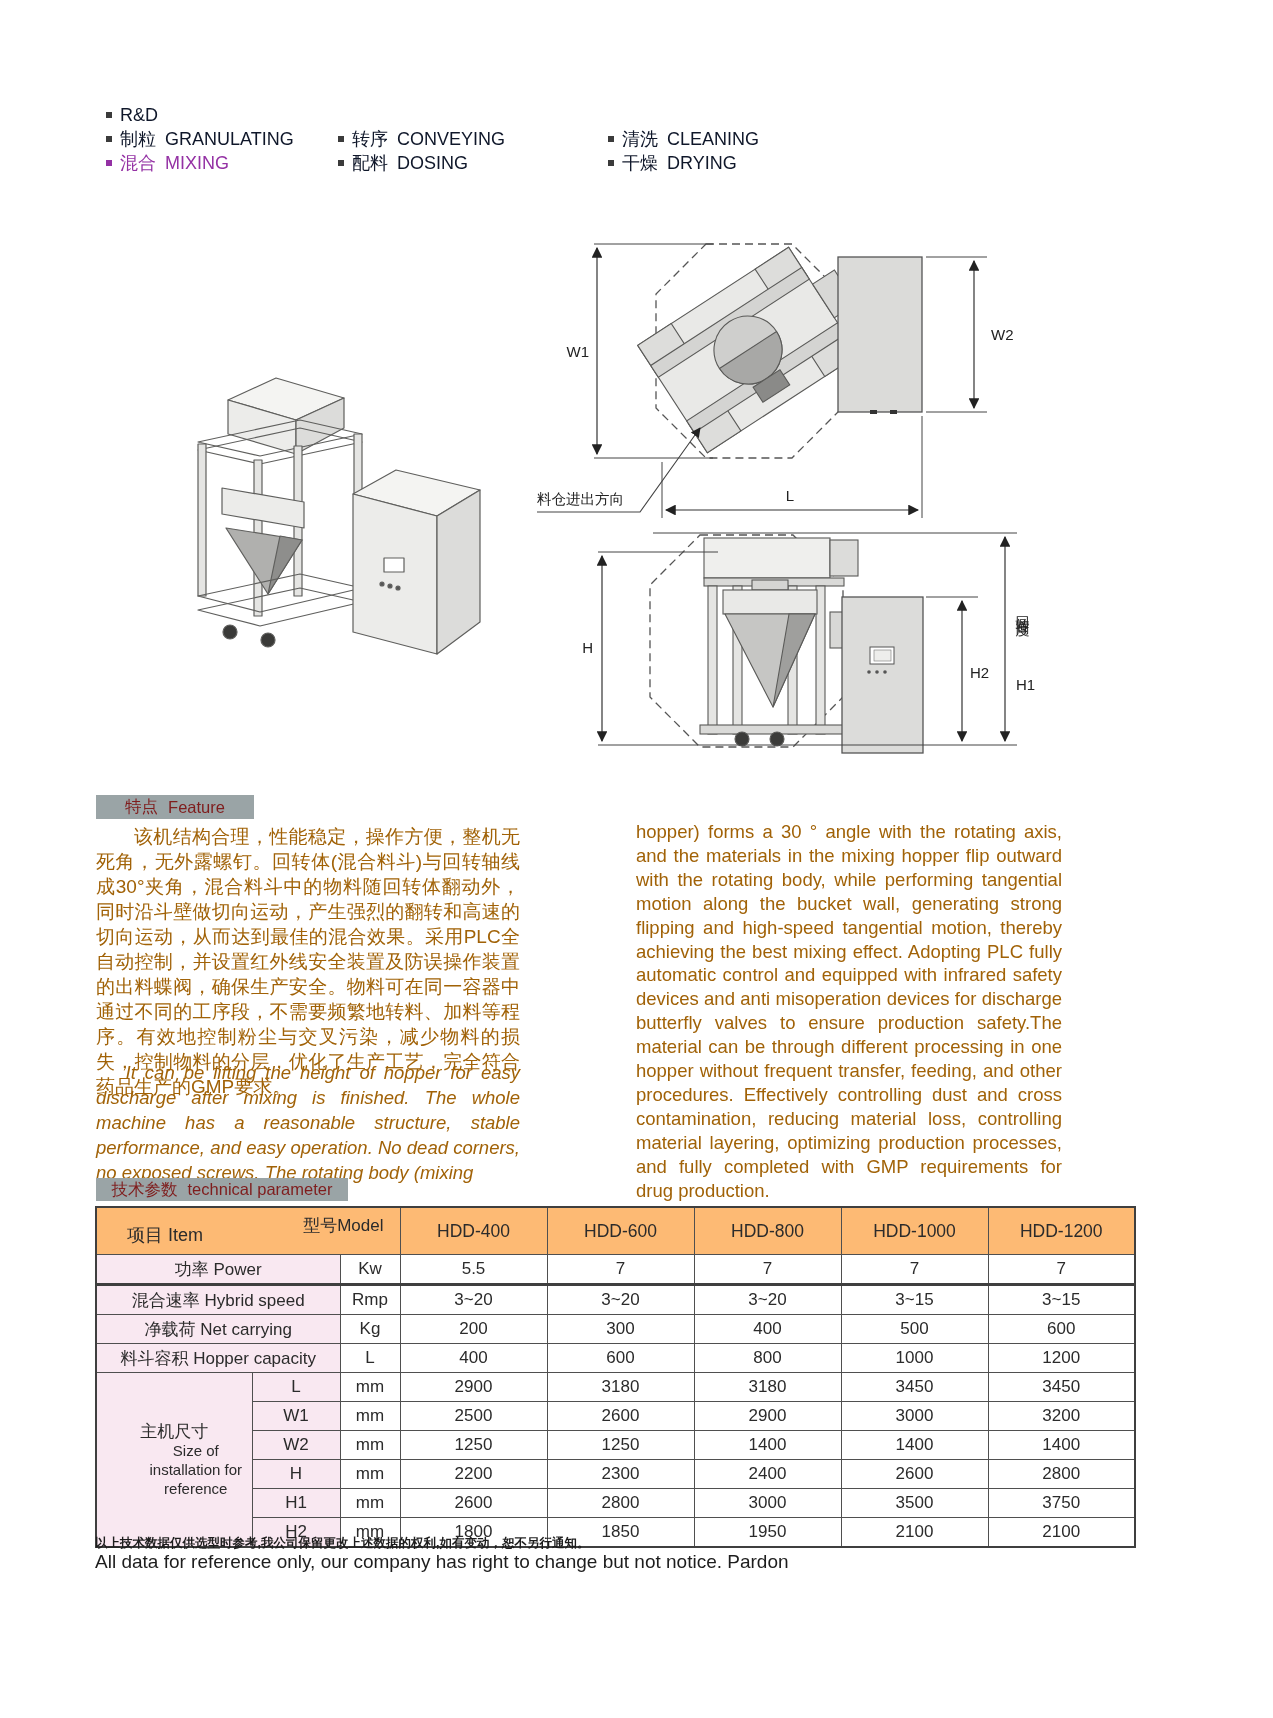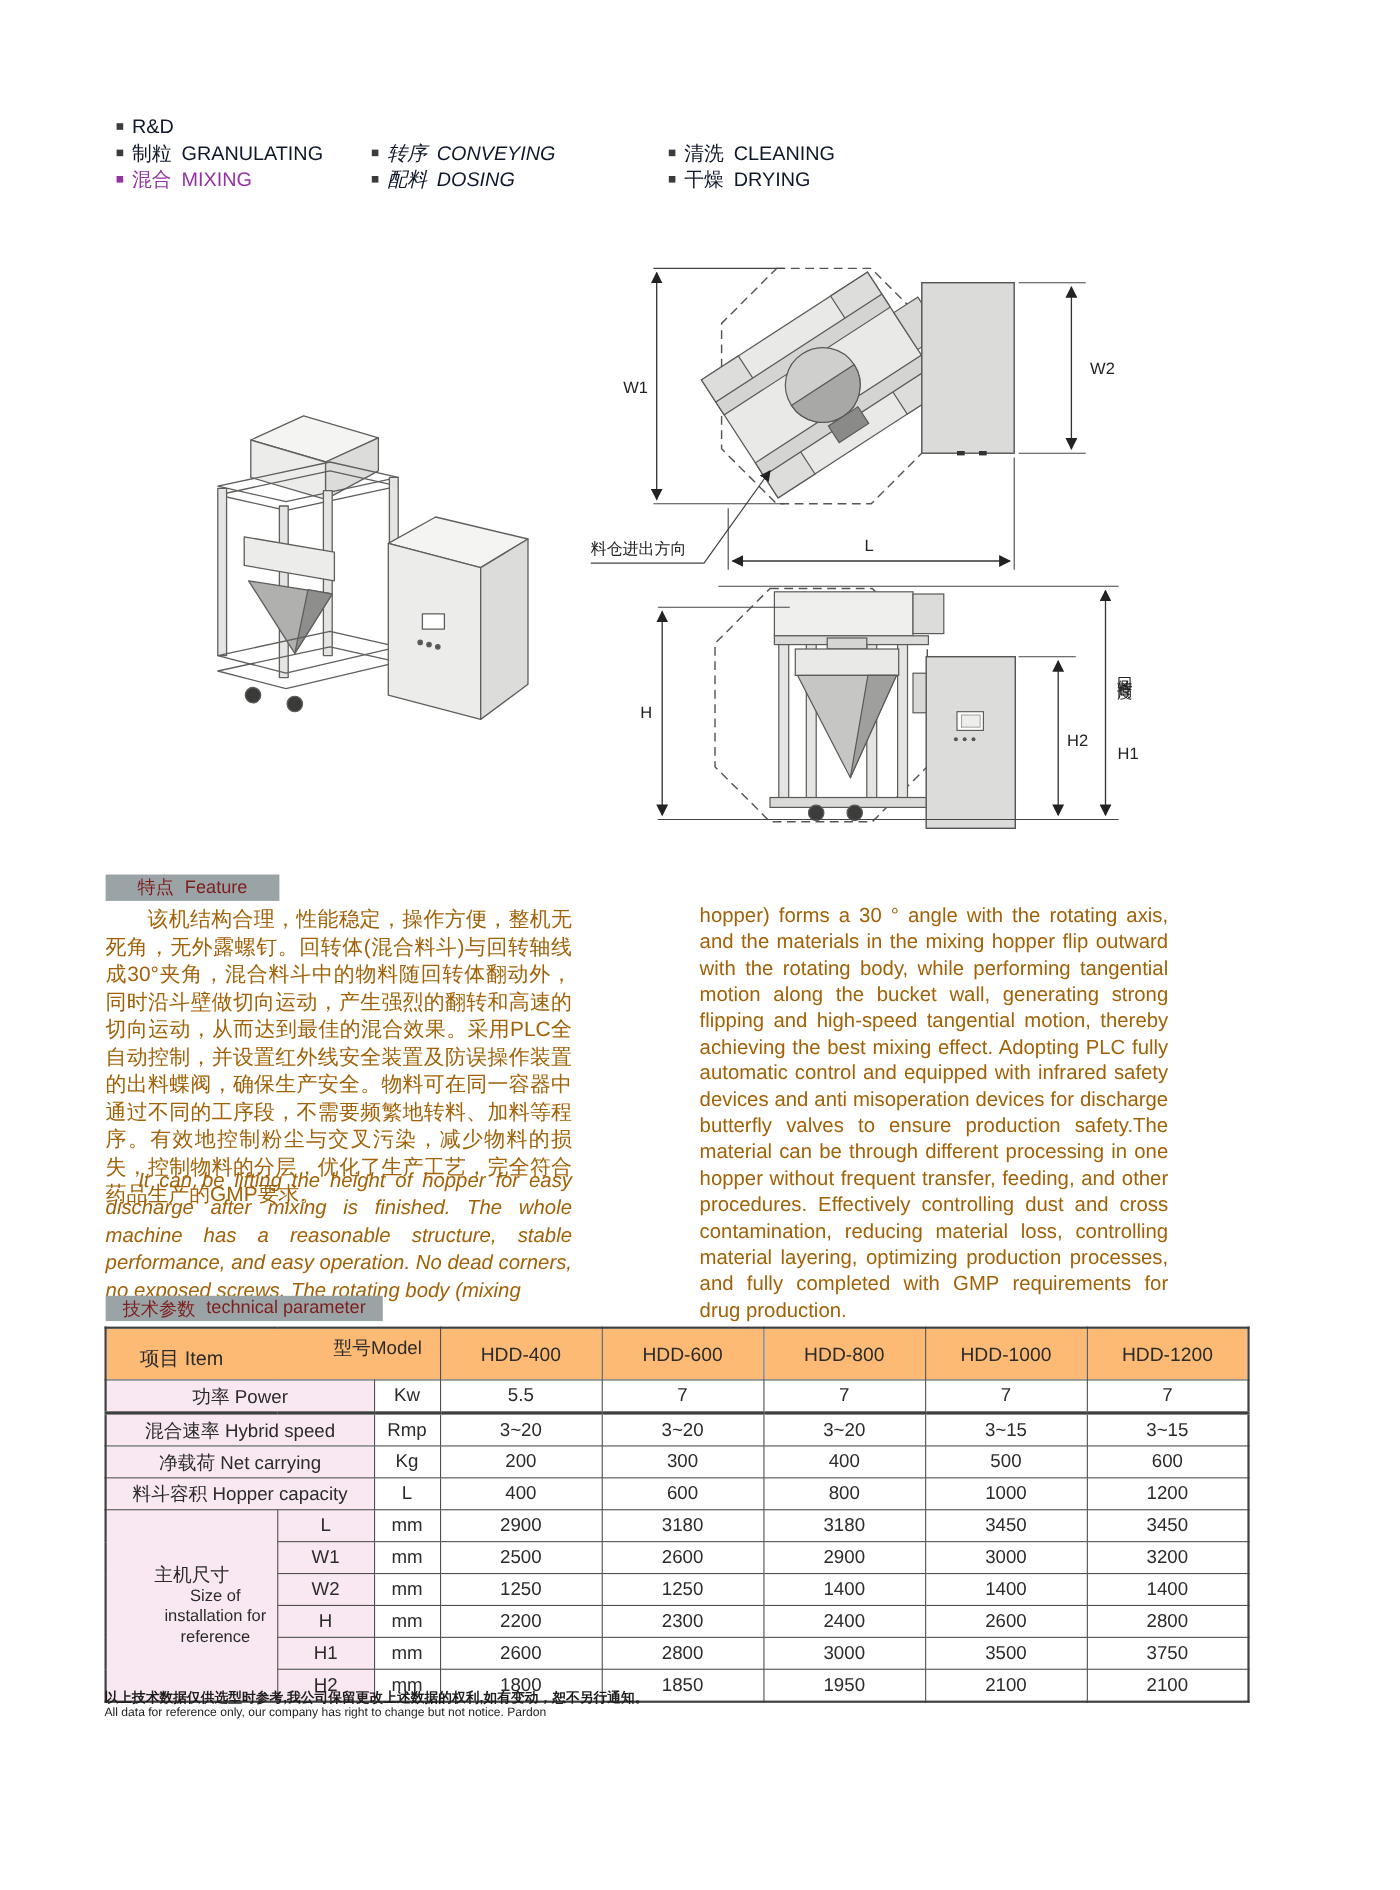--- a/index.html
+++ b/index.html
@@ -39,21 +39,21 @@
               #4f4f4f calc(50% + 0.8px), rgba(0,0,0,0) calc(50% + 0.8px));}
   td.corner .model-lab{position:absolute;top:6px;right:16px;font-size:17px;}
   td.corner .item-lab{position:absolute;bottom:7px;left:30px;font-size:18px;}
   td.lab,td.dim{background:#f9e8f1;}
   td.size-lab{background:#f9e8f1;line-height:1.25;}
   td.size-lab .en{font-size:15px;display:block;padding-left:43px;}
   tr.power td{border-bottom:3px solid #3f3f3f;}
   
   .fnote{position:absolute;color:#1d1d1d;}
   .fnote-zh{left:95px;top:1535px;font-size:12.5px;font-weight:600;}
-  .fnote-en{left:95px;top:1551px;font-size:11px;}
+  .fnote-en{left:95px;top:1551px;font-size:19px;}
   svg text{font-family:"Liberation Sans",sans-serif;}
 </style>
 </head>
 <body>
 
 <div class="page">
 
   <div class="cat-col" style="left:106px;top:103px;">
     <div class="cat-row">
       <span class="bullet"></span>
@@ -63,21 +63,21 @@
       <span class="bullet"></span>
       <span class="cat-zh">制粒</span>
       <span class="cat-en">GRANULATING</span>
     </div>
     <div class="cat-row active">
       <span class="bullet"></span>
       <span class="cat-zh">混合</span>
       <span class="cat-en">MIXING</span>
     </div>
   </div>
-  <div class="cat-col" style="left:338px;top:127px;font-style:italic;">
+  <div class="cat-col" style="left:338px;top:127px;">
     <div class="cat-row">
       <span class="bullet"></span>
       <span class="cat-zh">转序</span>
       <span class="cat-en">CONVEYING</span>
     </div>
     <div class="cat-row">
       <span class="bullet"></span>
       <span class="cat-zh">配料</span>
       <span class="cat-en">DOSING</span>
     </div>

